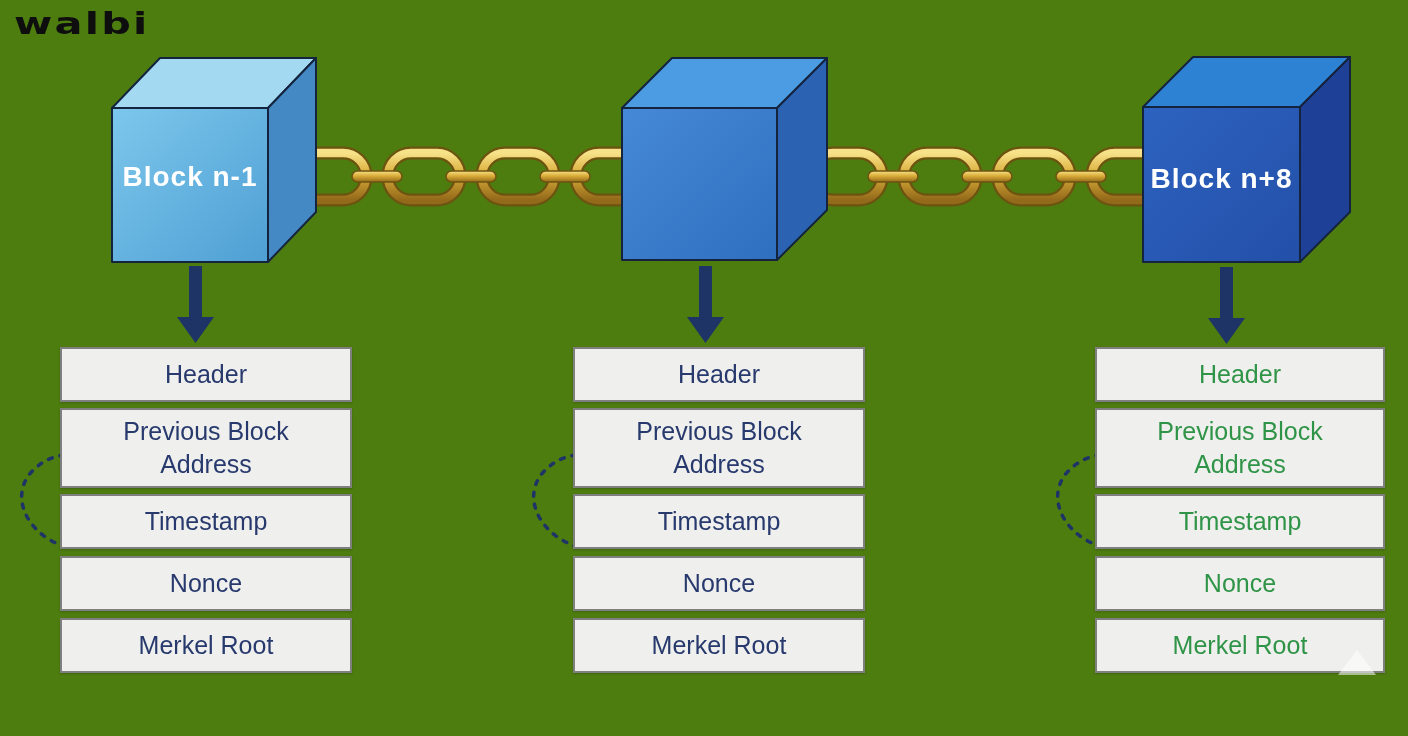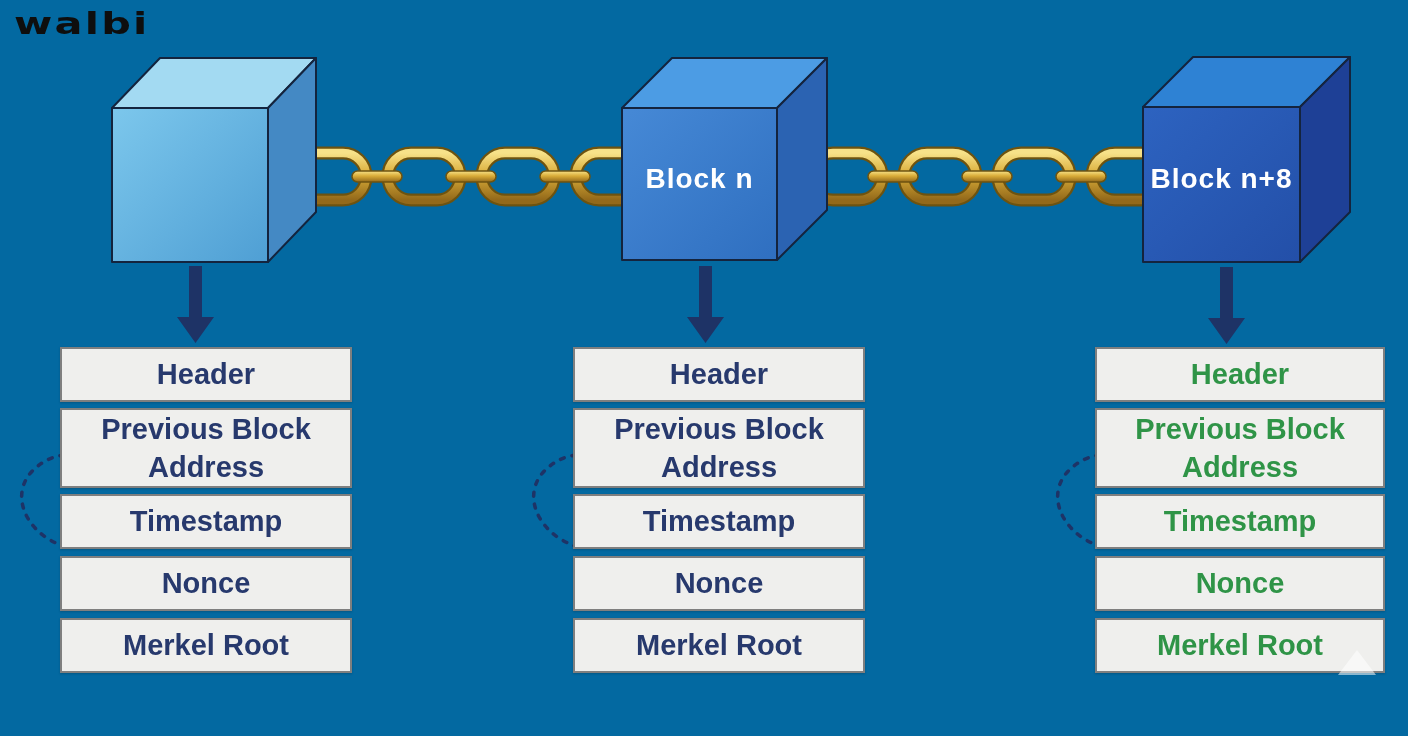--- a/index.html
+++ b/index.html
@@ -1,28 +1,28 @@
 <!DOCTYPE html>
 <html><head>
 <meta charset="utf-8">
 <style>
   html,body{margin:0;padding:0;background:#fdfdfc;}
-  .stage{position:relative;width:1408px;height:736px;background:#0369a1;overflow:hidden;
+  .stage{position:relative;width:1408px;height:736px;background:#4d7c0f;overflow:hidden;
          font-family:"Liberation Sans",sans-serif;}
   .logo{position:absolute;left:14px;top:6px;color:#0e0e0e;font-family:"DejaVu Sans",sans-serif;
         font-weight:800;font-size:37px;letter-spacing:2px;
         transform:scaleX(1.12) scaleY(0.82);transform-origin:left top;}
   .svg-canvas{position:absolute;left:0;top:0;}
   .cube-label{position:absolute;color:#ffffff;font-size:28px;font-weight:600;
               letter-spacing:1px;text-align:center;}
   .col{position:absolute;}
   .fbox{position:absolute;left:0;width:100%;background:#efefed;border:2.5px solid #7f7f7f;
         box-sizing:border-box;display:flex;align-items:center;justify-content:center;
         box-shadow:0 1px 2px rgba(0,0,0,0.18);
-        color:#27396d;font-size:29px;font-weight:bold;text-align:center;line-height:1.32;}
+        color:#27396d;font-size:25px;font-weight:normal;text-align:center;line-height:1.32;}
   .col-green .fbox{color:#2f9447;}
   .wrapcap{display:inline-block;max-width:235px;}
   .watermark{position:absolute;left:1338px;top:650px;width:0;height:0;
              border-left:19px solid transparent;border-right:19px solid transparent;
              border-bottom:25px solid rgba(255,255,255,0.55);}
 </style>
 </head>
 <body>
 
 <div class="stage">
@@ -105,21 +105,21 @@
       <path d="M1220,267 H1233 V318 H1245 L1226.5,344 L1208,318 H1220 Z"></path>
     </g>
 
     <g fill="none" stroke="#1e3366" stroke-width="3.5" stroke-linecap="round" stroke-dasharray="4 8">
       <path d="M66,547 C24,534 6,490 38,466 C52,454 74,452 94,456 C105,458 116,458 126,459" marker-end="url(#arrowM)"></path>
       <path transform="translate(512,0)" d="M66,547 C24,534 6,490 38,466 C52,454 74,452 94,456 C105,458 116,458 126,459" marker-end="url(#arrowM)"></path>
       <path transform="translate(1036,0)" d="M66,547 C24,534 6,490 38,466 C52,454 74,452 94,456 C105,458 116,458 126,459" marker-end="url(#arrowM)"></path>
     </g>
   </svg>
 
-  <div class="cube-label" style="left:622px;top:163px;width:155px">Block n</div>
+  <div class="cube-label" style="left:112px;top:161px;width:156px">Block n-1</div>
   <div class="cube-label" style="left:1143px;top:163px;width:157px">Block n+8</div>
 
   <div class="col" style="left:60px;top:0;width:292px;height:736px">
     <div class="fbox" style="top:347px;height:55px">
       <span>Header</span>
       </div>
     <div class="fbox" style="top:408px;height:80px">
       <span class="wrapcap">Previous Block Address</span>
       </div>
     <div class="fbox" style="top:494px;height:55px">

